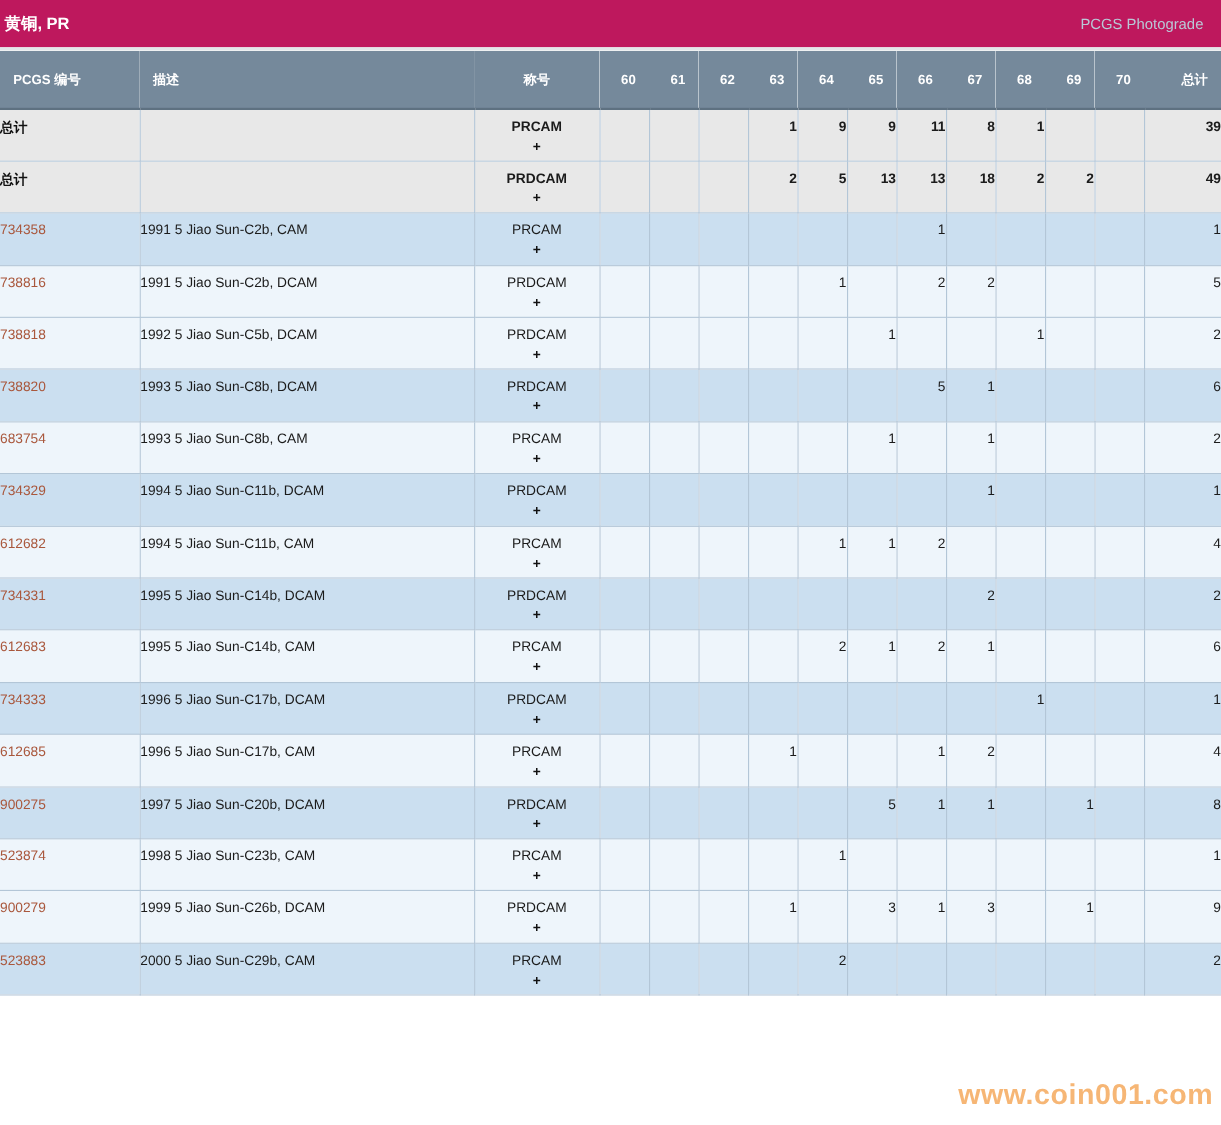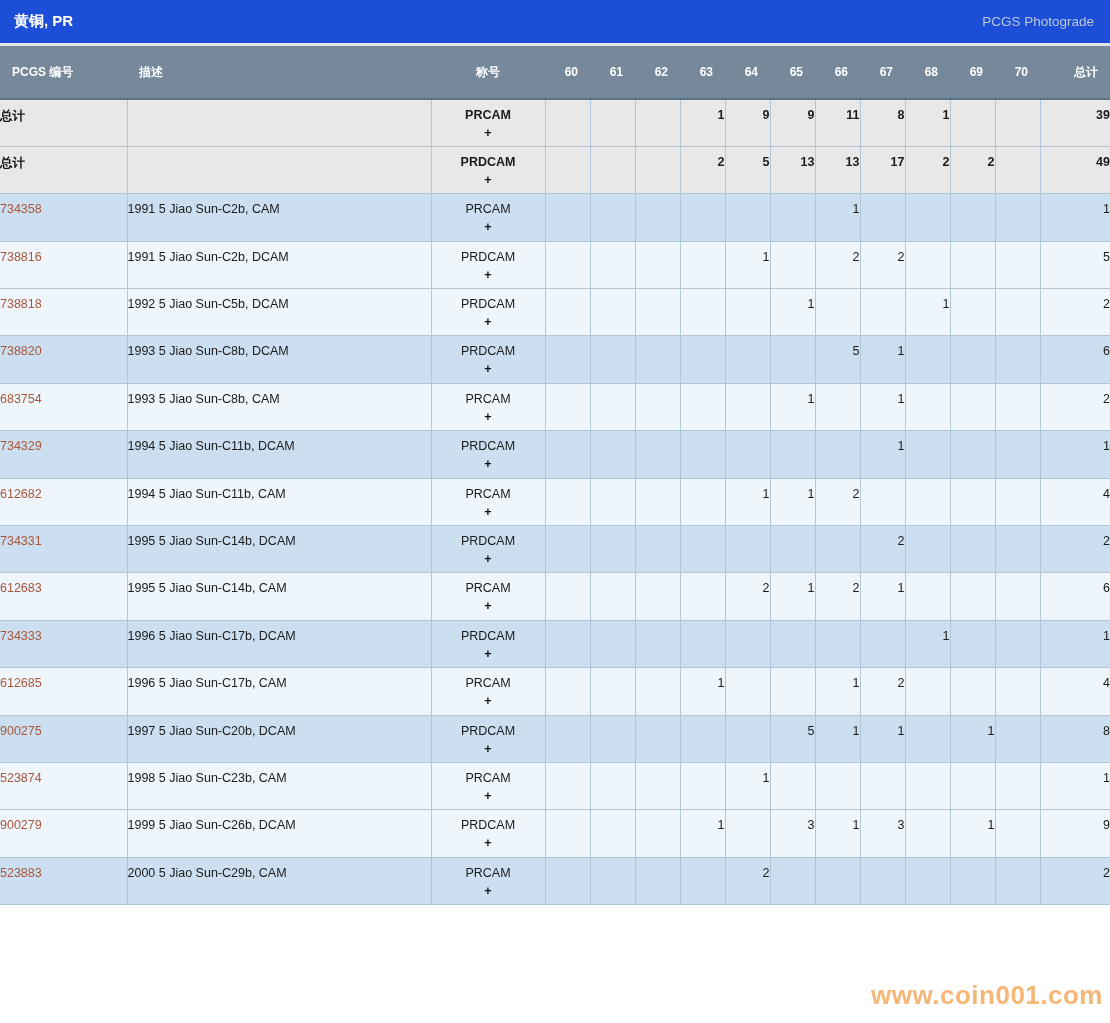--- a/index.html
+++ b/index.html
@@ -7,25 +7,25 @@
     padding: 0;
     width: 1110px;
     height: 1023px;
     overflow: hidden;
     background: #ffffff;
     font-family: "Liberation Sans", "DejaVu Sans", sans-serif;
     position: relative;
   }
   .titlebar {
     height: 43px;
-    background: #1d4ed8;
+    background: #be185d;
     display: flex;
     align-items: center;
     justify-content: space-between;
-    padding: 0 16px 0 14px;
+    padding: 0 16px 0 4px;
     box-sizing: border-box;
   }
   .titlebar .title {
     color: #ffffff;
     font-weight: bold;
     font-size: 15px;
   }
   .titlebar .brand {
     color: #b9c8d7;
     font-size: 13.5px;
@@ -158,21 +158,21 @@
         <td class="pcgs">总计</td>
         <td class="desc"></td>
         <td class="desig"><span>PRDCAM</span><span class="plus">+</span></td>
         <td class="cnt"></td>
         <td class="cnt"></td>
         <td class="cnt"></td>
         <td class="cnt">2</td>
         <td class="cnt">5</td>
         <td class="cnt">13</td>
         <td class="cnt">13</td>
-        <td class="cnt">17</td>
+        <td class="cnt">18</td>
         <td class="cnt">2</td>
         <td class="cnt">2</td>
         <td class="cnt"></td>
         <td class="cnt">49</td>
       </tr>
       <tr class="row-blue">
         <td class="pcgs"><span class="pcgs-link">734358</span></td>
         <td class="desc">1991 5 Jiao Sun-C2b, CAM</td>
         <td class="desig"><span>PRCAM</span><span class="plus">+</span></td>
         <td class="cnt"></td>

